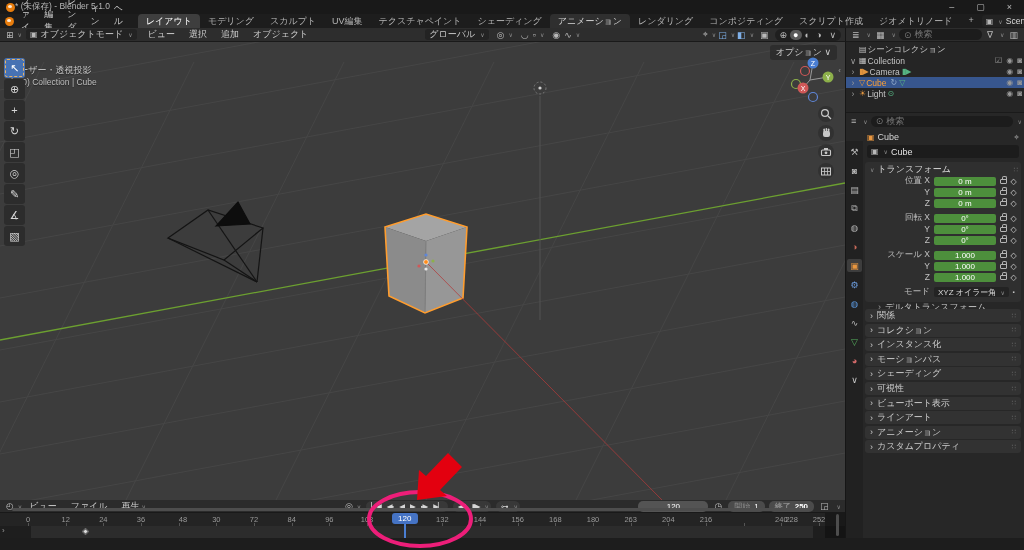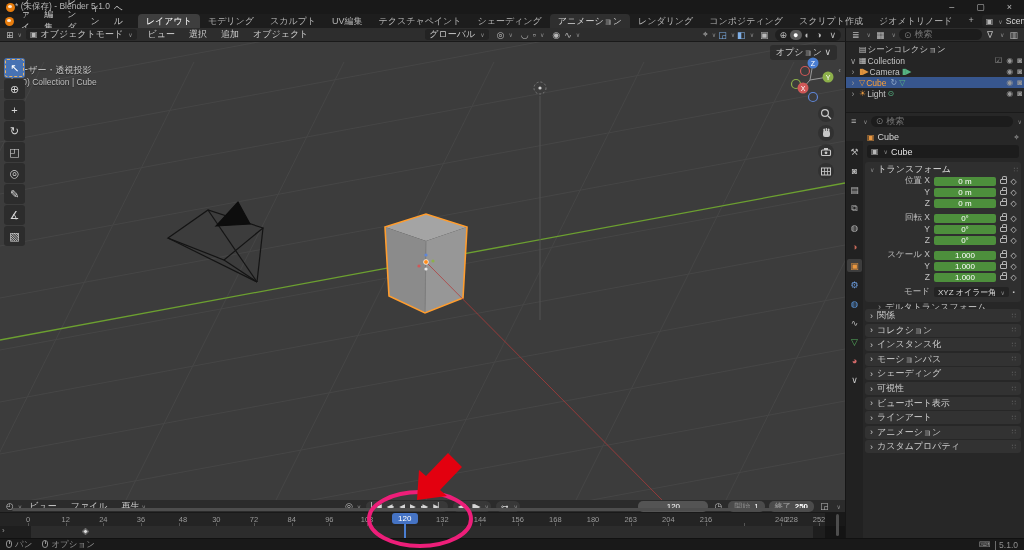--- a/index.html
+++ b/index.html
@@ -669,26 +669,18 @@
       <span style="position:absolute;left:2px;top:0;color:#9a9a9a;font-size:8px;">›</span>
     </div>
     <div id="kf" style="left: 82.502px; top: 29px;"></div>
     <div id="range-dark" style="width: 20.25px;"></div>
     <div id="playhead-line" style="left: 403.68px;"></div>
     <div id="playhead-label" style="left: 404.68px;">120</div>
     <div id="hscroll"></div>
     <div id="vscroll"></div>
   </div>
 
-  <div id="statusbar" class="abs">
-    <span><span class="mouse"></span><span>パン</span></span>
-    <span><span class="mouse"></span><span>オプション</span></span>
-    <div id="sb-right">
-      <span style="font-size:8px;">⌨</span>
-      <span>| 5.1.0</span>
-    </div>
-  </div>
 
   <svg id="annotations">
     <ellipse cx="420" cy="519" rx="51" ry="27" fill="none" stroke="#ed1e79" stroke-width="4"></ellipse>
     <polygon points="417,500 447,496 440,490 462,467 448,453 426,476 419,470" fill="#e3000f"></polygon>
   </svg>
 </div>
 
 </body></html>

